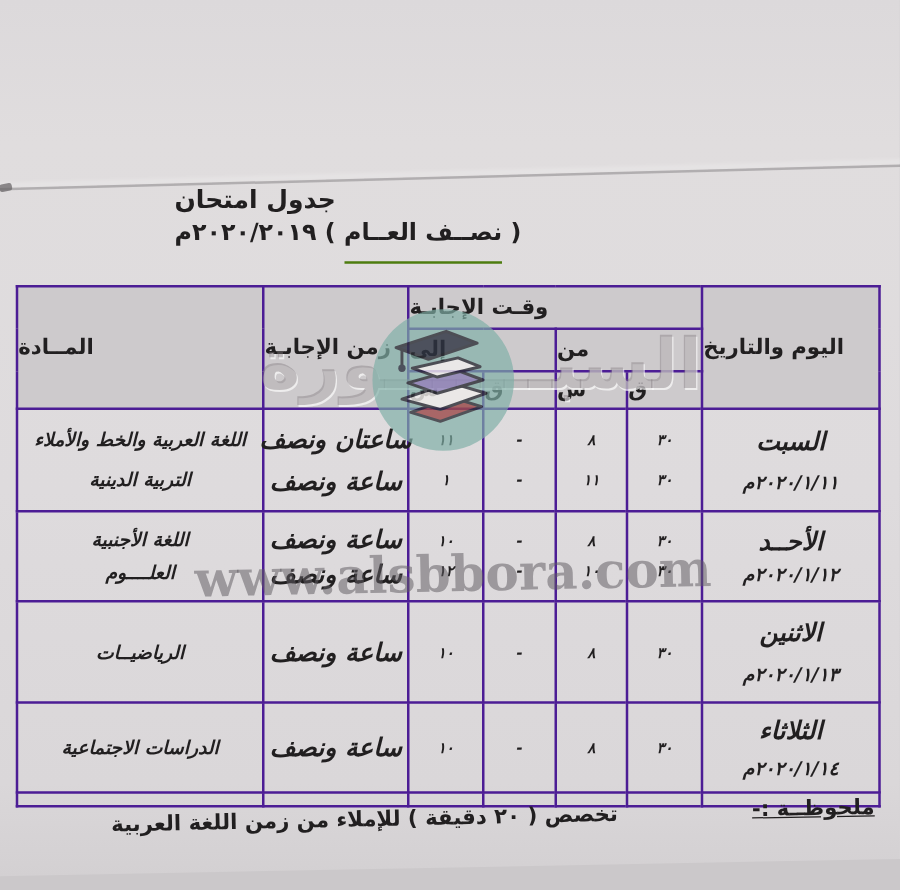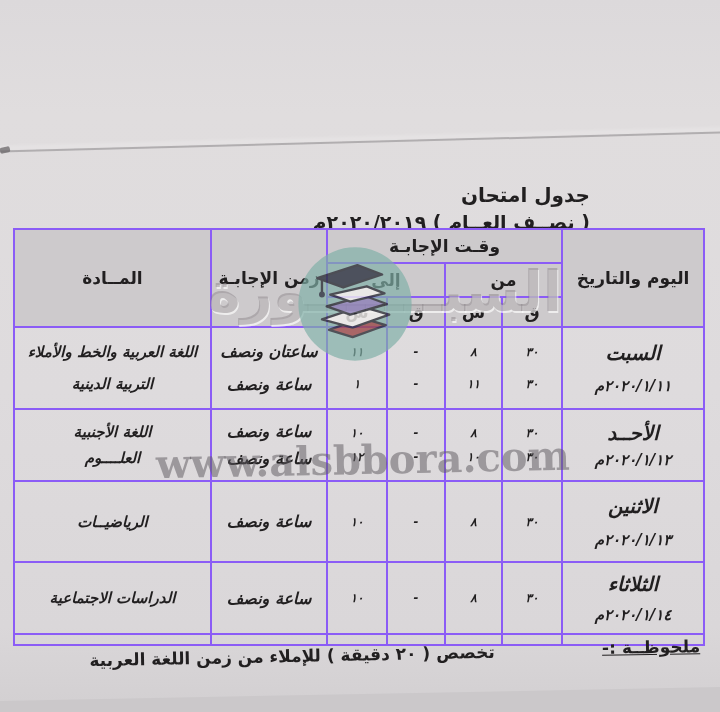--- a/index.html
+++ b/index.html
@@ -20,51 +20,51 @@
   }
   .edge-mark{
     position:absolute;left:0;top:147px;width:10px;height:6px;
     background:#6b6769;opacity:.75;transform:rotate(-12deg);border-radius:2px;
   }
   .bottom-shade{
     position:absolute;left:-10px;top:694px;width:744px;height:44px;
     background:#cbc8ca;transform:rotate(-1.1deg);
   }
   .title{
-    position:absolute;left:140px;top:146px;width:450px;text-align:right;z-index:2;margin-top:36px;
+    position:absolute;left:140px;top:146px;width:450px;text-align:left;z-index:2;
   }
   .title .t1{font-size:20px;line-height:26px;letter-spacing:.5px;}
   .title .t2{font-size:19px;line-height:27px;}
   .title .t3{font-size:19px;line-height:28px;}
-  .title .t3 .u{border-bottom:4px solid #4d7c0f;padding-bottom:0px;}
+  .title .t3 .u{border-bottom:2px solid #4d7c0f;padding-bottom:12px;}
   table.sched{
     position:absolute;right:15px;top:228px;width:690px;z-index:2;
     border-collapse:collapse;table-layout:fixed;direction:rtl;
   }
   table.sched th,table.sched td{
-    border:2px solid #8b5cf6;text-align:center;vertical-align:middle;
+    border:2px solid #4c1d95;text-align:left;vertical-align:middle;
     padding:0;font-weight:bold;overflow:visible;
   }
   table.sched th{background:#cdcacc;font-size:17px;}
   th.small{font-size:16px;}
   tr.h1{height:34px;}tr.h2{height:34px;}tr.h3{height:30px;}
   tr.r0{height:80px;}tr.r1{height:72px;}tr.r2{height:79px;}tr.r3{height:70px;}
   tr.strip{height:11px;}
   td .stack{
     height:100%;display:flex;flex-direction:column;
     justify-content:space-evenly;align-items:center;font-style:italic;
   }
   tr.r0 td .stack{height:80px;}
   tr.r1 td .stack{height:60px;}
   tr.r2 td .stack{height:79px;}
   tr.r3 td .stack{height:70px;}
   .day{font-size:20px;white-space:nowrap;}
   .date{font-size:15px;white-space:nowrap;}
   .num{font-size:12px;}
-  .dur{font-size:16px;white-space:nowrap;}
+  .dur{font-size:20px;white-space:nowrap;}
   .subj{font-size:15px;white-space:nowrap;}
   .wm-text{
     position:absolute;right:158px;top:262px;z-index:3;width:370px;
     font-size:56px;line-height:60px;color:rgba(128,122,127,0.42);
     text-shadow:1px 2px 0 rgba(255,255,255,0.65);white-space:nowrap;
     text-align:right;pointer-events:none;
   }
   .wm-logo{
     position:absolute;left:296px;top:245px;width:118px;height:118px;z-index:4;
     opacity:.8;pointer-events:none;

